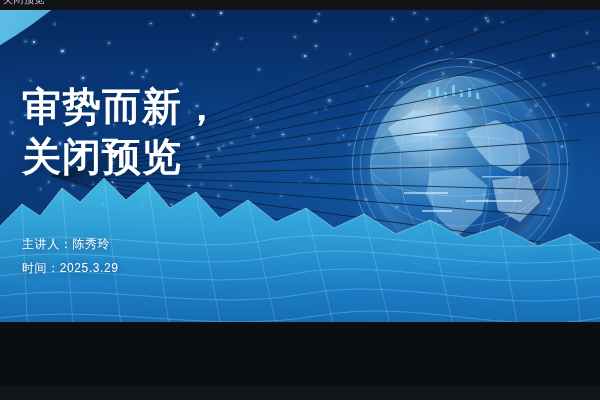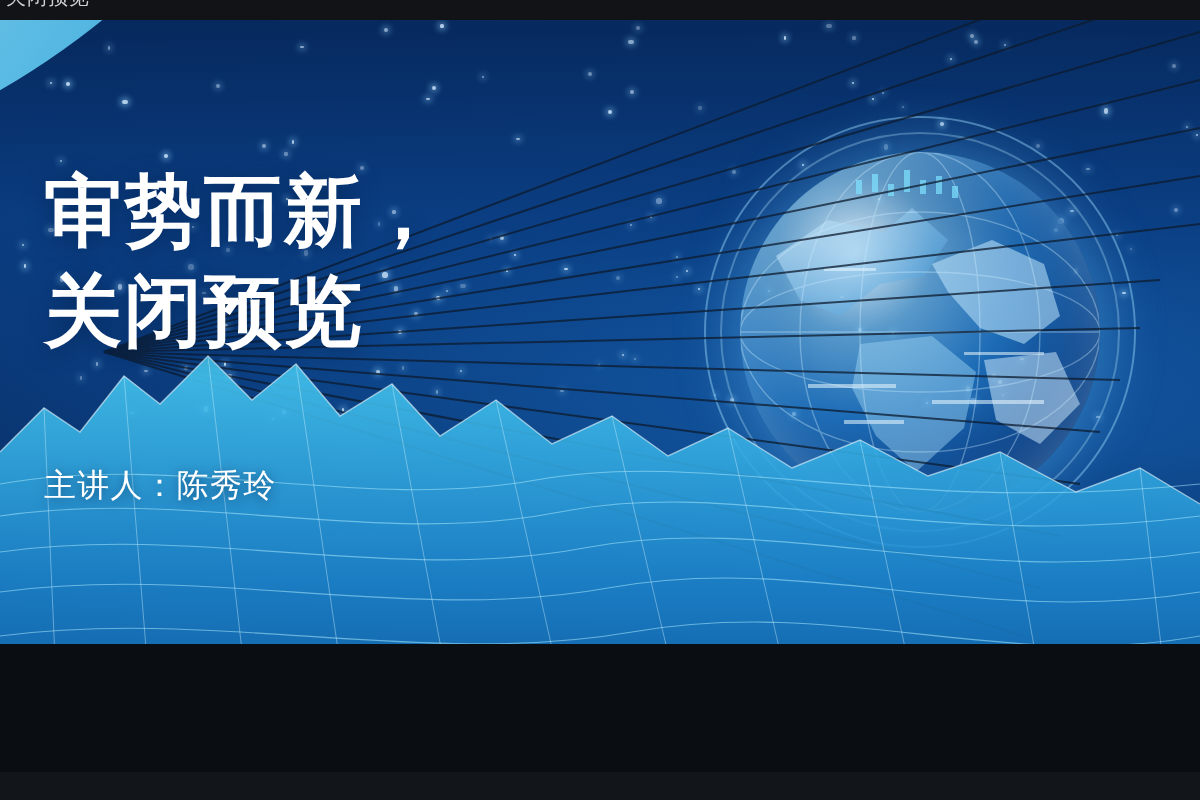--- a/index.html
+++ b/index.html
@@ -89,21 +89,21 @@
     position:absolute;left:22px;top:72px;z-index:30;
     color:#ffffff;font-size:39px;line-height:50px;font-weight:700;
     letter-spacing:1px;
     text-shadow:0 2px 10px rgba(0,30,70,.55);
     white-space:nowrap;
   }
   .title div{margin:0;padding:0;}
 
   .byline{
     position:absolute;left:22px;top:222px;z-index:30;
-    color:#ffffff;font-size:16px;line-height:24px;font-weight:400;
+    color:#ffffff;font-size:12px;line-height:24px;font-weight:400;
     letter-spacing:.6px;
     text-shadow:0 1px 6px rgba(0,30,70,.6);
     white-space:nowrap;
   }
   .byline div{margin:0;padding:0;}
 
   .dot-marker{
     position:absolute;left:0px;top:329px;width:18px;height:18px;border-radius:50%;
     background:#ffffff;z-index:30;box-shadow:0 0 8px rgba(255,255,255,.5);
   }
@@ -364,19 +364,20 @@
 
     <div class="dot-marker"></div>
 
     <div class="title">
       <div>审势而新，</div>
       <div>关闭预览</div>
     </div>
 
     <div class="byline">
       <div>主讲人：陈秀玲</div>
+      <div>时间：2025.3.29</div>
     </div>
 
   </div>
 
   <div class="bottom-chrome"></div>
 
 </div>
 
 </body></html>

